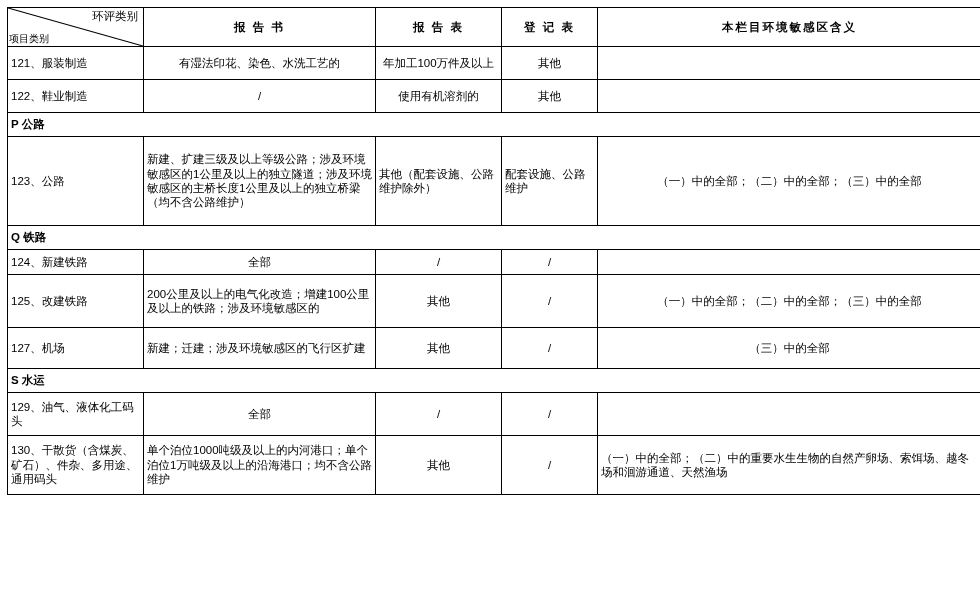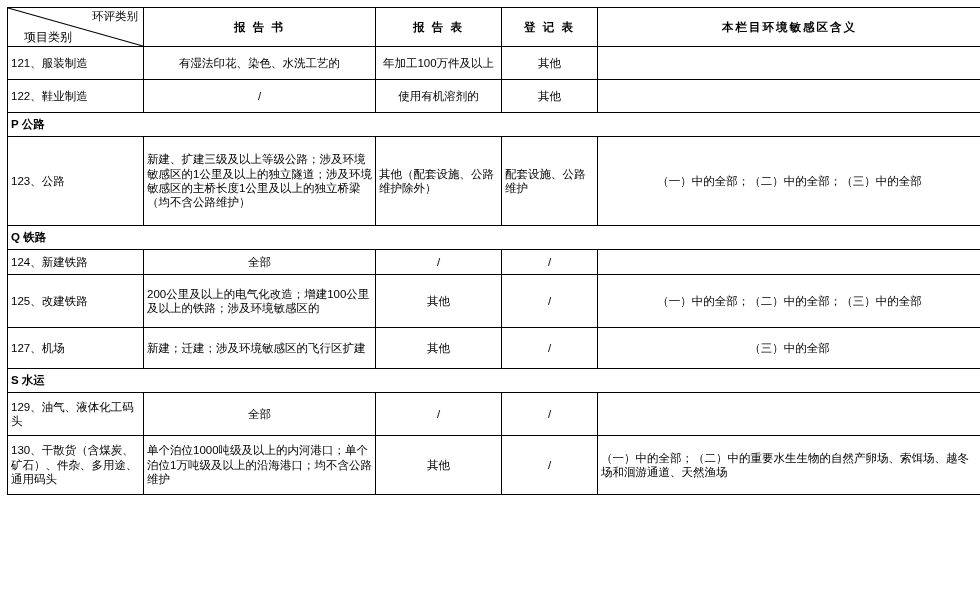--- a/index.html
+++ b/index.html
@@ -60,23 +60,23 @@
   .hdr-split .tr-label {
     position: absolute;
     top: 1px;
     right: 5px;
     font-weight: normal;
     font-size: 11.5px;
   }
   .hdr-split .bl-label {
     position: absolute;
     bottom: 1px;
-    left: 16px;
+    left: 1px;
     font-weight: normal;
-    font-size: 12px;
+    font-size: 10px;
   }
   .cat-row td {
     font-weight: bold;
     height: 19px;
     padding-left: 4px;
     text-align: left;
   }
   .c-left { text-align: left; }
   .c-center { text-align: center; }
   .cell-idx { text-align: left; padding-left: 4px; }

